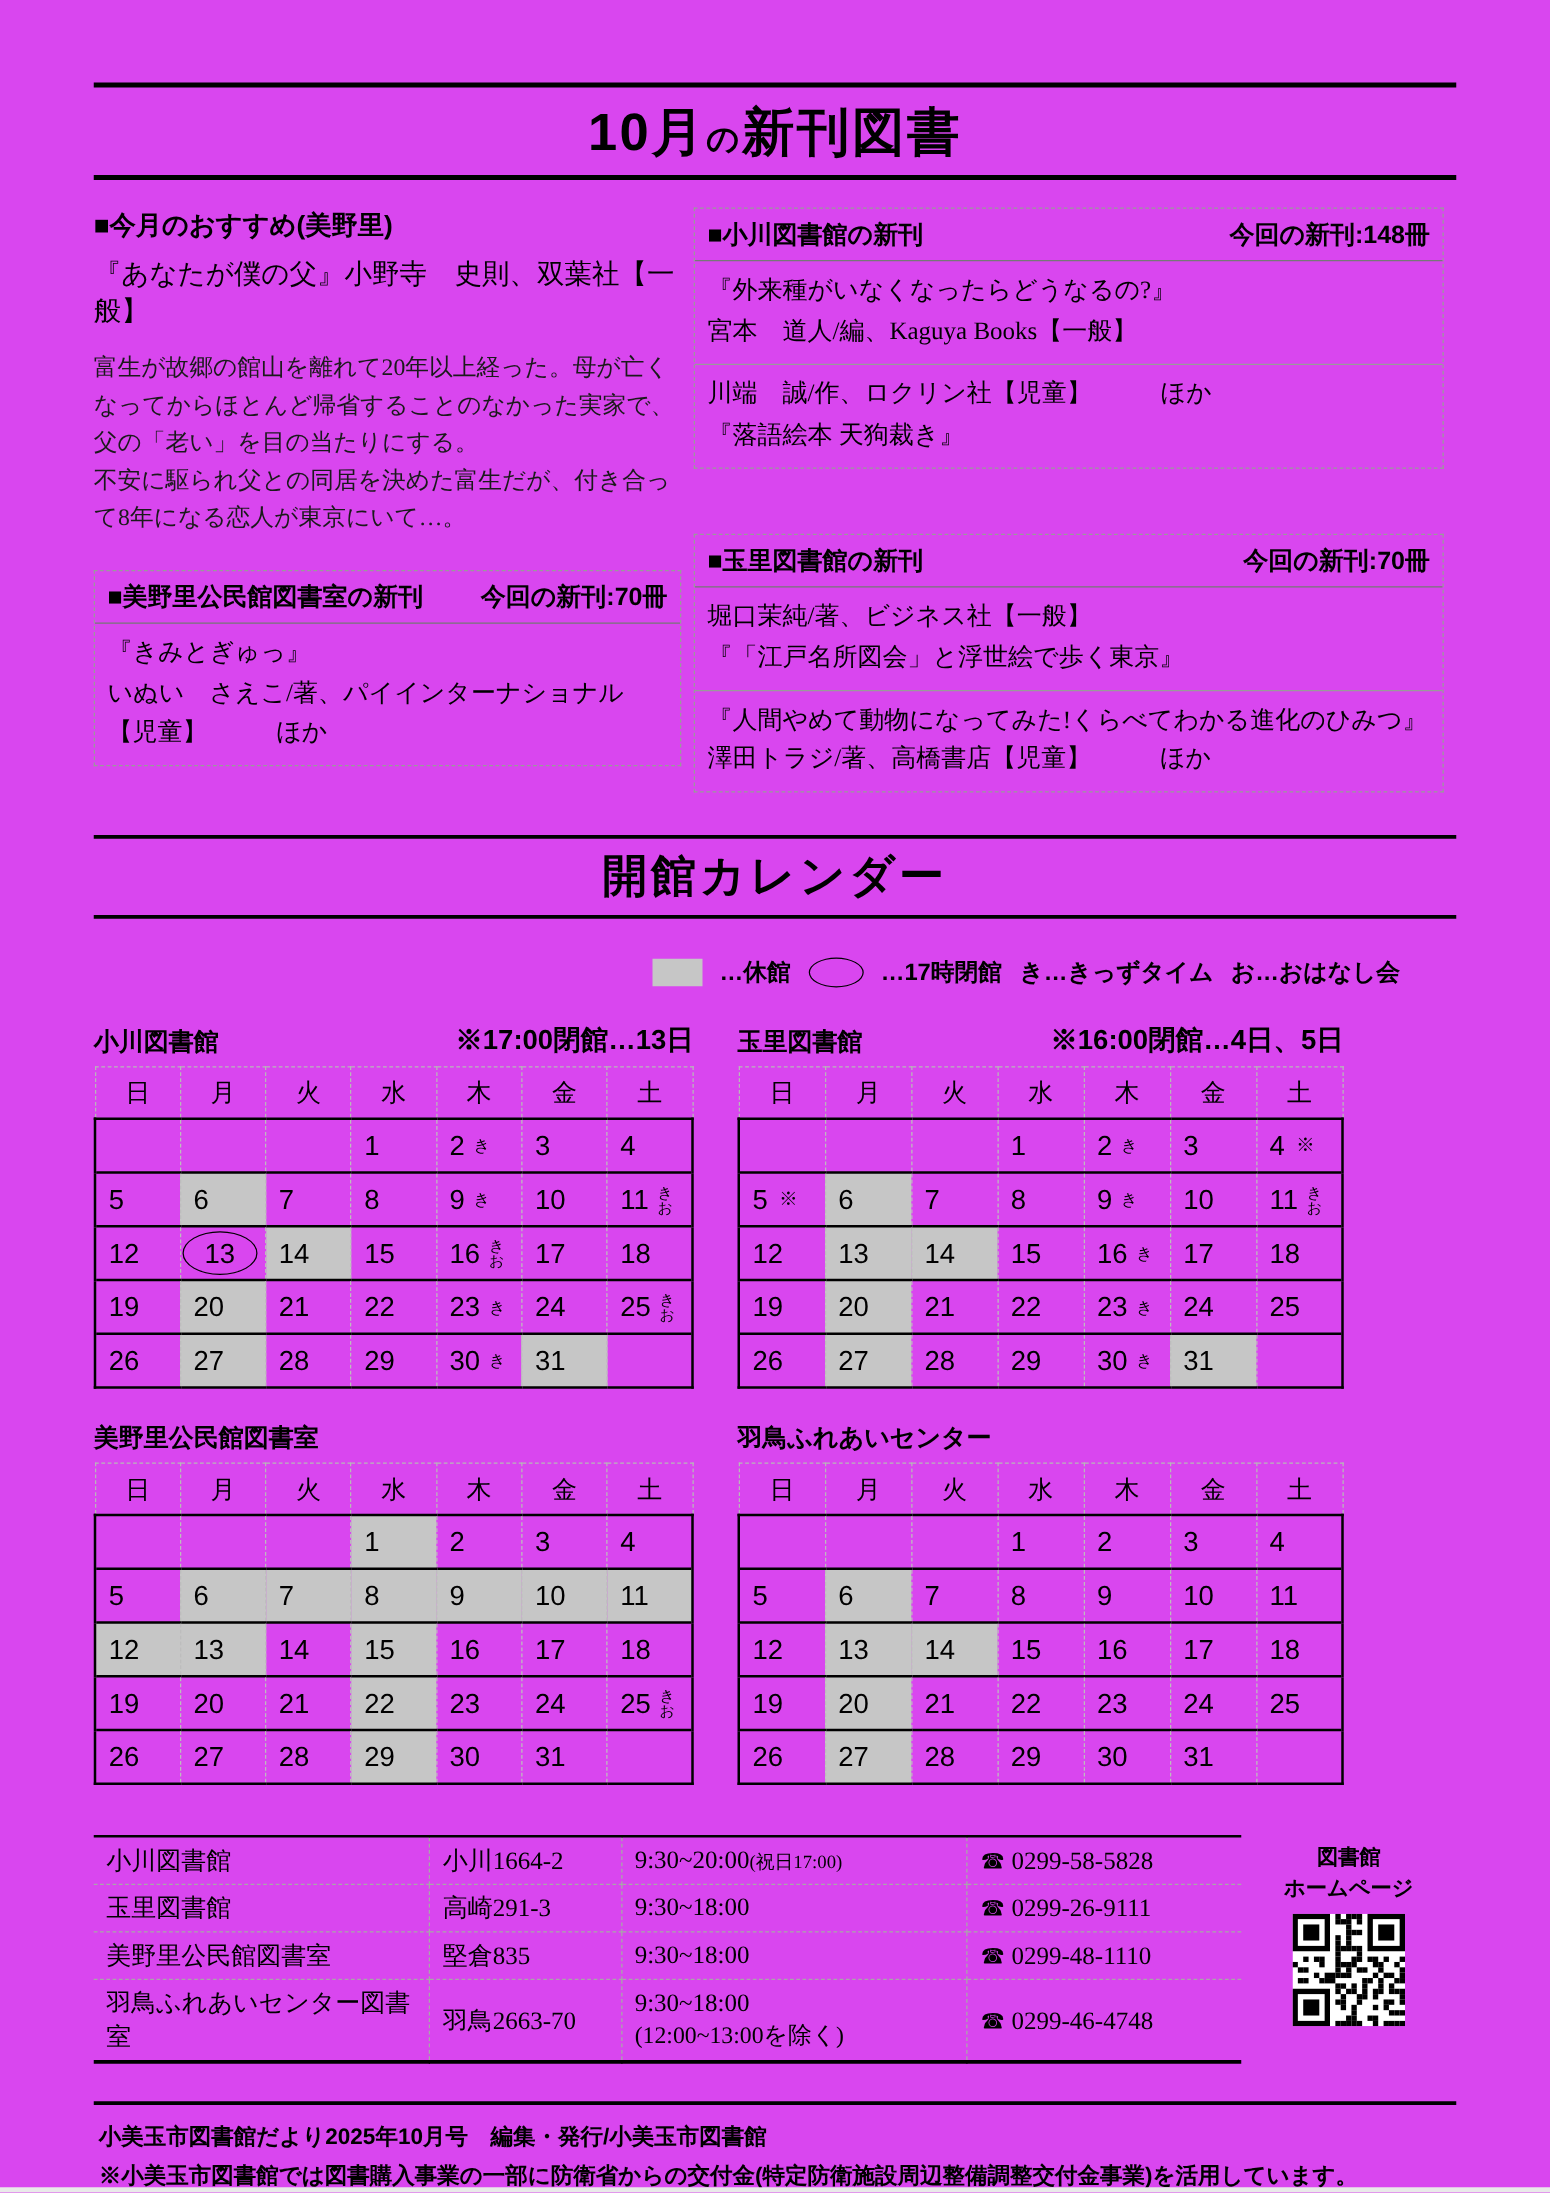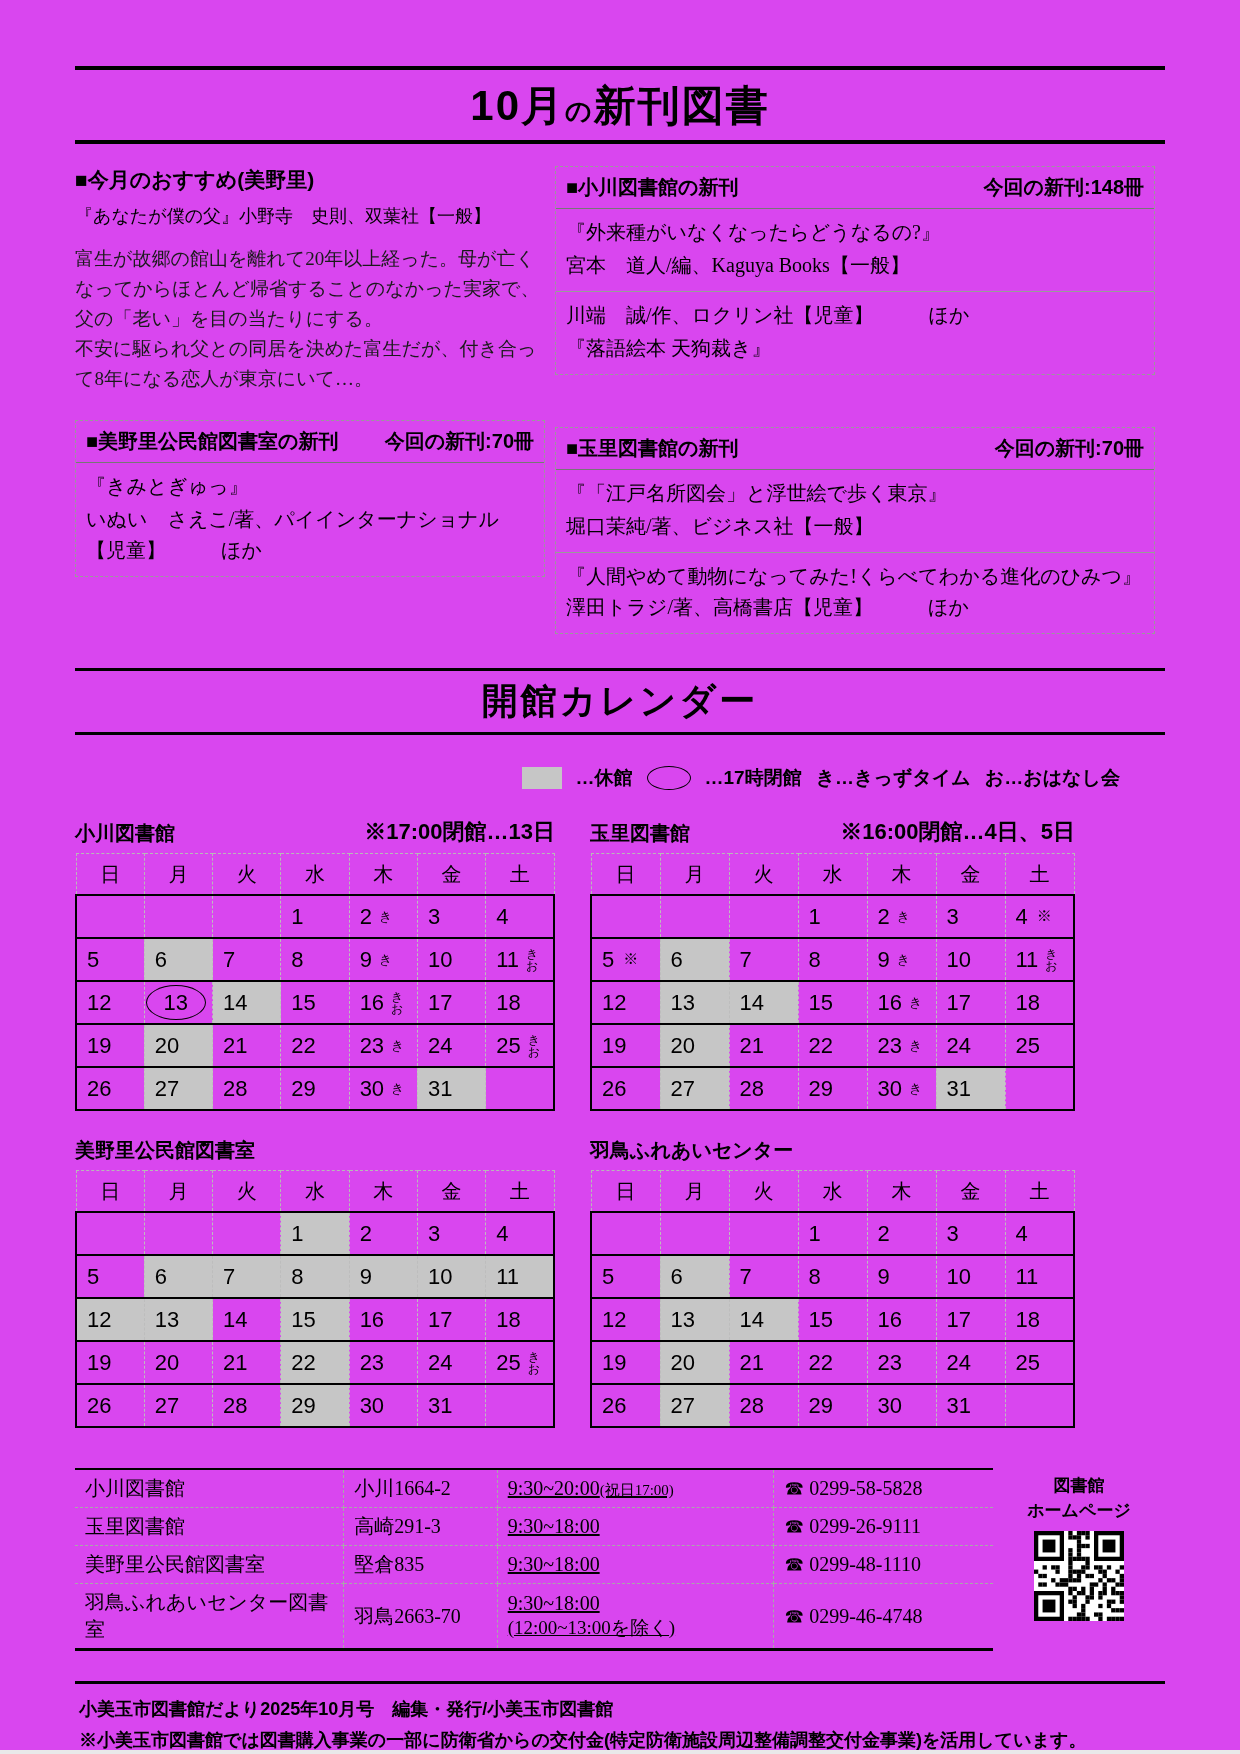--- a/index.html
+++ b/index.html
@@ -12,21 +12,21 @@
   .rule{height:4px;background:#000;}
   .rule.mid{height:3px;}
 
   
   .main-title{margin:8px 0 6px 0;text-align:center;font-weight:bold;font-size:42px;letter-spacing:2px;}
   .main-title .small{font-size:26px;}
 
   
   .columns{display:grid;grid-template-columns:470px 600px;column-gap:10px;margin-top:22px;}
   .rec-heading{font-size:21px;font-weight:bold;margin:0 0 10px 0;}
-  .rec-book{font-size:18px;margin:0 0 16px 0;}
+  .rec-book{font-size:22px;margin:0 0 16px 0;}
   .rec-desc{font-size:19px;line-height:1.58;margin:0 0 26px 0;white-space:pre-line;color:#1a1a1a;}
 
   .nb-box{border:1px dashed #9a9a9a;margin-bottom:0;}
   .nb-header{display:flex;justify-content:space-between;align-items:center;
     padding:7px 10px;font-weight:bold;font-size:20px;border-bottom:1px solid #777;}
   .nb-entry{padding:6px 10px 8px 10px;font-size:20px;line-height:1.55;}
   .nb-entry + .nb-entry{border-top:1px solid #9a9a9a;}
   .nb-entry p{margin:2px 0;}
   .hoka{margin-left:55px;}
   .box-gap{height:52px;}
@@ -59,21 +59,21 @@
   .mark{font-size:15px;margin-left:9px;}
   .oval-day{display:inline-flex;align-items:center;justify-content:center;
     width:58px;height:33px;margin-left:-9px;border:1.6px solid #000;border-radius:50%;}
 
   
   .contact-row{display:flex;margin-top:40px;}
   table.ct{border-collapse:collapse;width:918px;border-top:2px solid #000;border-bottom:3px solid #000;}
   table.ct td{border:1px dashed #a8a8a8;padding:5px 10px;font-size:20px;vertical-align:middle;}
   table.ct td.c-name{width:268px;font-family:"Liberation Sans",sans-serif;}
   table.ct td.c-addr{width:140px;}
-  table.ct td.c-hours{width:268px;text-decoration:underline;}
+  table.ct td.c-hours{width:268px;}
   table.ct td.c-phone{width:212px;}
   table.ct tr:first-child td{border-top:none;}
   table.ct tr:last-child td{border-bottom:none;}
   table.ct td:first-child{border-left:none;}
   table.ct td:last-child{border-right:none;}
   .hours-note-inline{font-size:15px;}
   .hours-line2{display:block;font-size:19px;}
   .c-serif{font-family:"Liberation Serif","DejaVu Serif",serif;}
 
   .qr-block{flex:1;display:flex;flex-direction:column;align-items:center;justify-content:flex-start;padding-top:6px;}
@@ -130,22 +130,22 @@
           </div>
         </div>
       <div class="box-gap"></div>
       <div id="slot-tamari">
           <div class="nb-box">
             <div class="nb-header">
               <span>■玉里図書館の新刊</span>
               <span>今回の新刊:70冊</span>
             </div>
             <div class="nb-entry serif">
+              <p>堀口茉純/著、ビジネス社【一般】</p>
               <p>『「江戸名所図会」と浮世絵で歩く東京』</p>
-              <p>堀口茉純/著、ビジネス社【一般】</p>
             </div>
             <div class="nb-entry serif">
               <p>『人間やめて動物になってみた!くらべてわかる進化のひみつ』澤田トラジ/著、高橋書店【児童】<span class="hoka">ほか</span></p>
             </div>
           </div>
         </div>
     </div>
   </div>
 
   <div class="cal-title-block">

